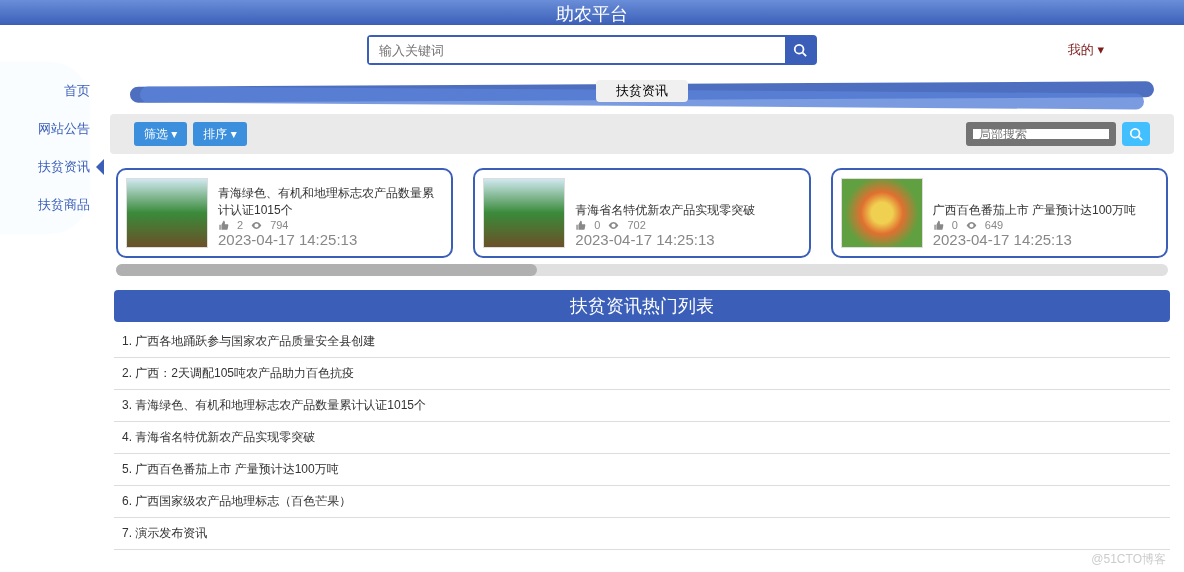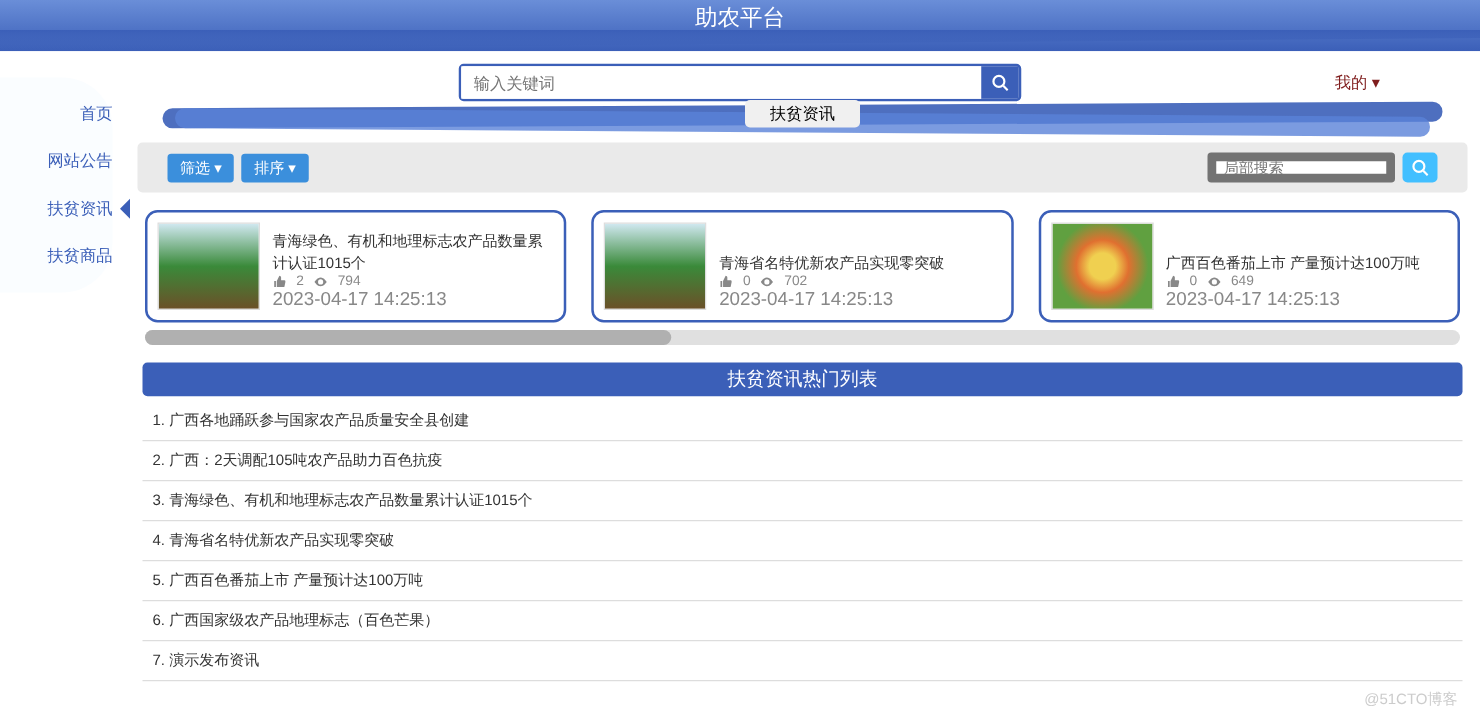--- a/index.html
+++ b/index.html
@@ -6,21 +6,21 @@
     body {
       font-family: "Microsoft YaHei", Arial, sans-serif;
       font-size: 13px;
       background: #fff;
       width: 1184px;
       height: 572px;
       overflow: hidden;
       position: relative;
     }
     .header {
-      height: 41px;
+      height: 25px;
       background: linear-gradient(180deg, #6a8ed8 0%, #3b5fb8 100%);
       color: #fff;
       text-align: center;
       line-height: 28px;
       font-size: 18px;
       font-weight: 500;
       position: relative;
     }
     .header::after {
       content: "";
@@ -135,21 +135,20 @@
       padding: 2px 20px;
       border-radius: 4px;
       font-size: 13px;
       z-index: 2;
     }
     .toolbar-row {
       background: #eaeaea;
       border-radius: 4px;
       padding: 8px 24px;
       display: flex;
-      align-items: center;
       justify-content: space-between;
       margin-bottom: 14px;
     }
     .filter-btns { display: flex; gap: 6px; }
     .filter-btn {
       background: #3b8fdc;
       color: #fff;
       border: none;
       padding: 3px 10px;
       border-radius: 3px;
@@ -221,21 +220,21 @@
       left: 0; width: 40%; height: 100%;
       background: #b0b0b0;
       border-radius: 6px;
     }
     .hot-header {
       background: #3b5fb8;
       color: #fff;
       text-align: center;
       padding: 4px 0;
       border-radius: 4px;
-      font-size: 15px;
+      font-size: 18px;
       margin: 0 4px 4px 4px;
     }
     .hot-list {
       padding: 0 4px;
     }
     .hot-item {
       padding: 7px 8px;
       border-bottom: 1px solid #ddd;
       font-size: 12px;
       color: #333;

